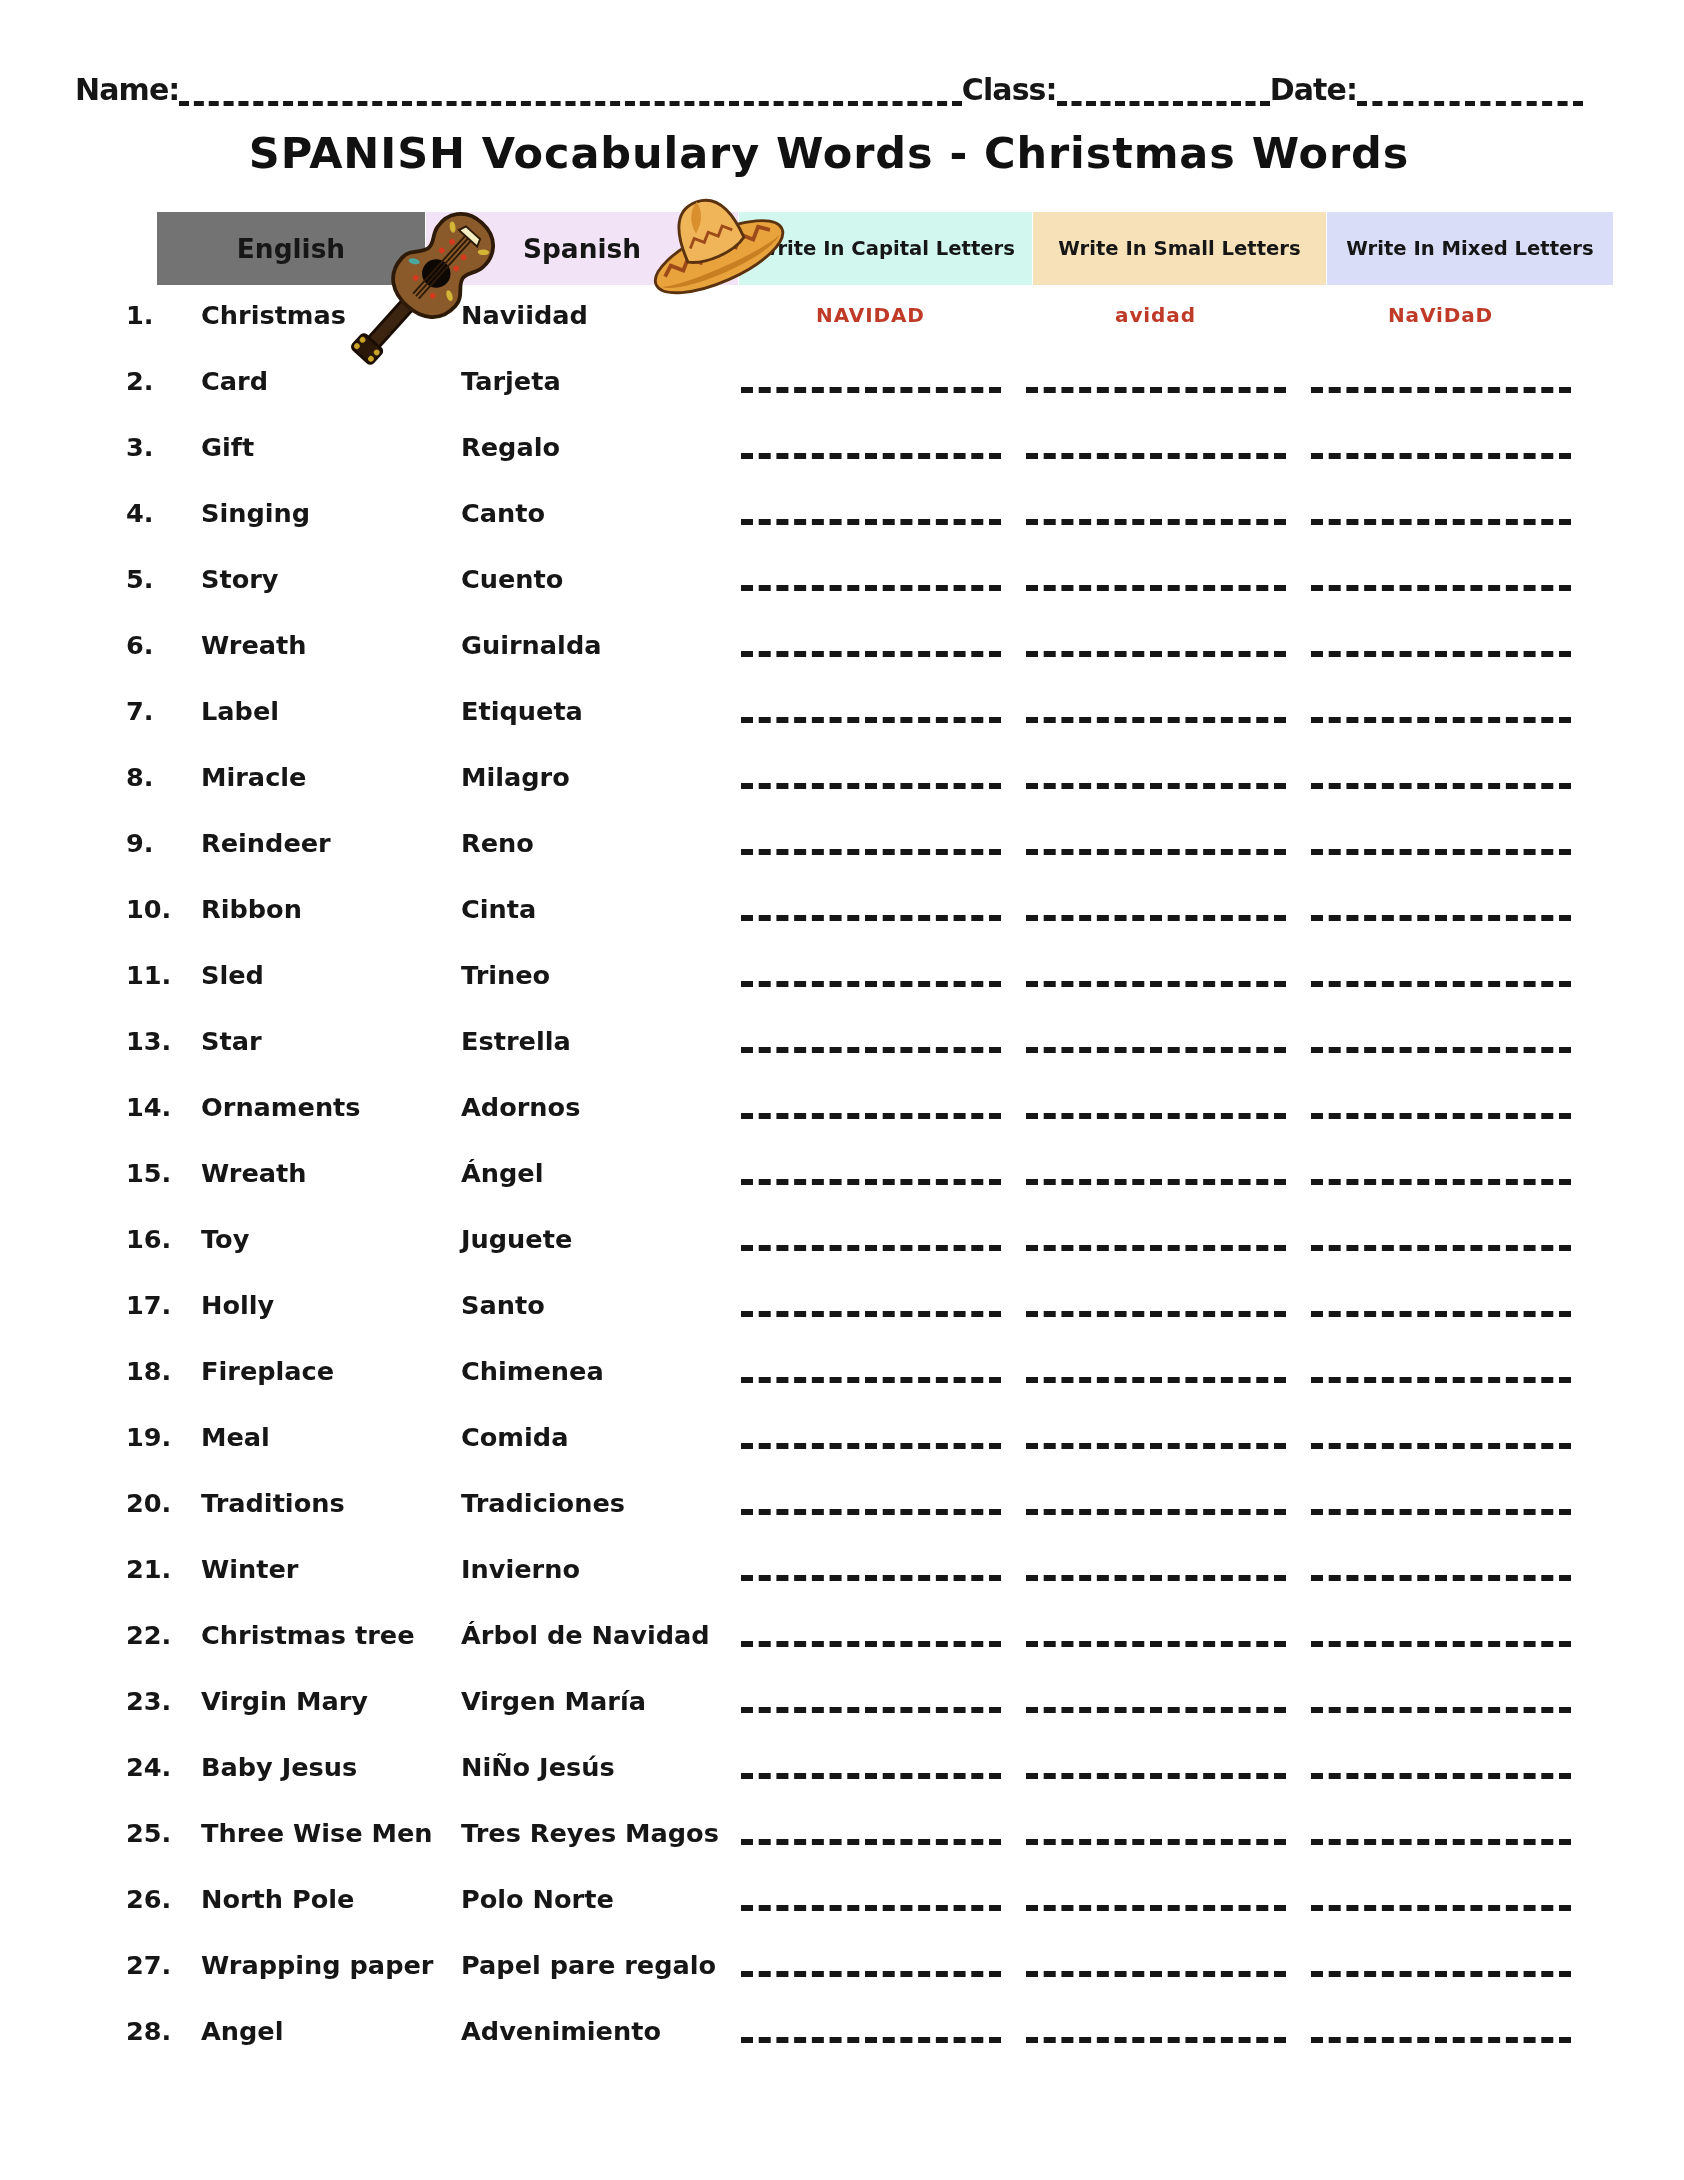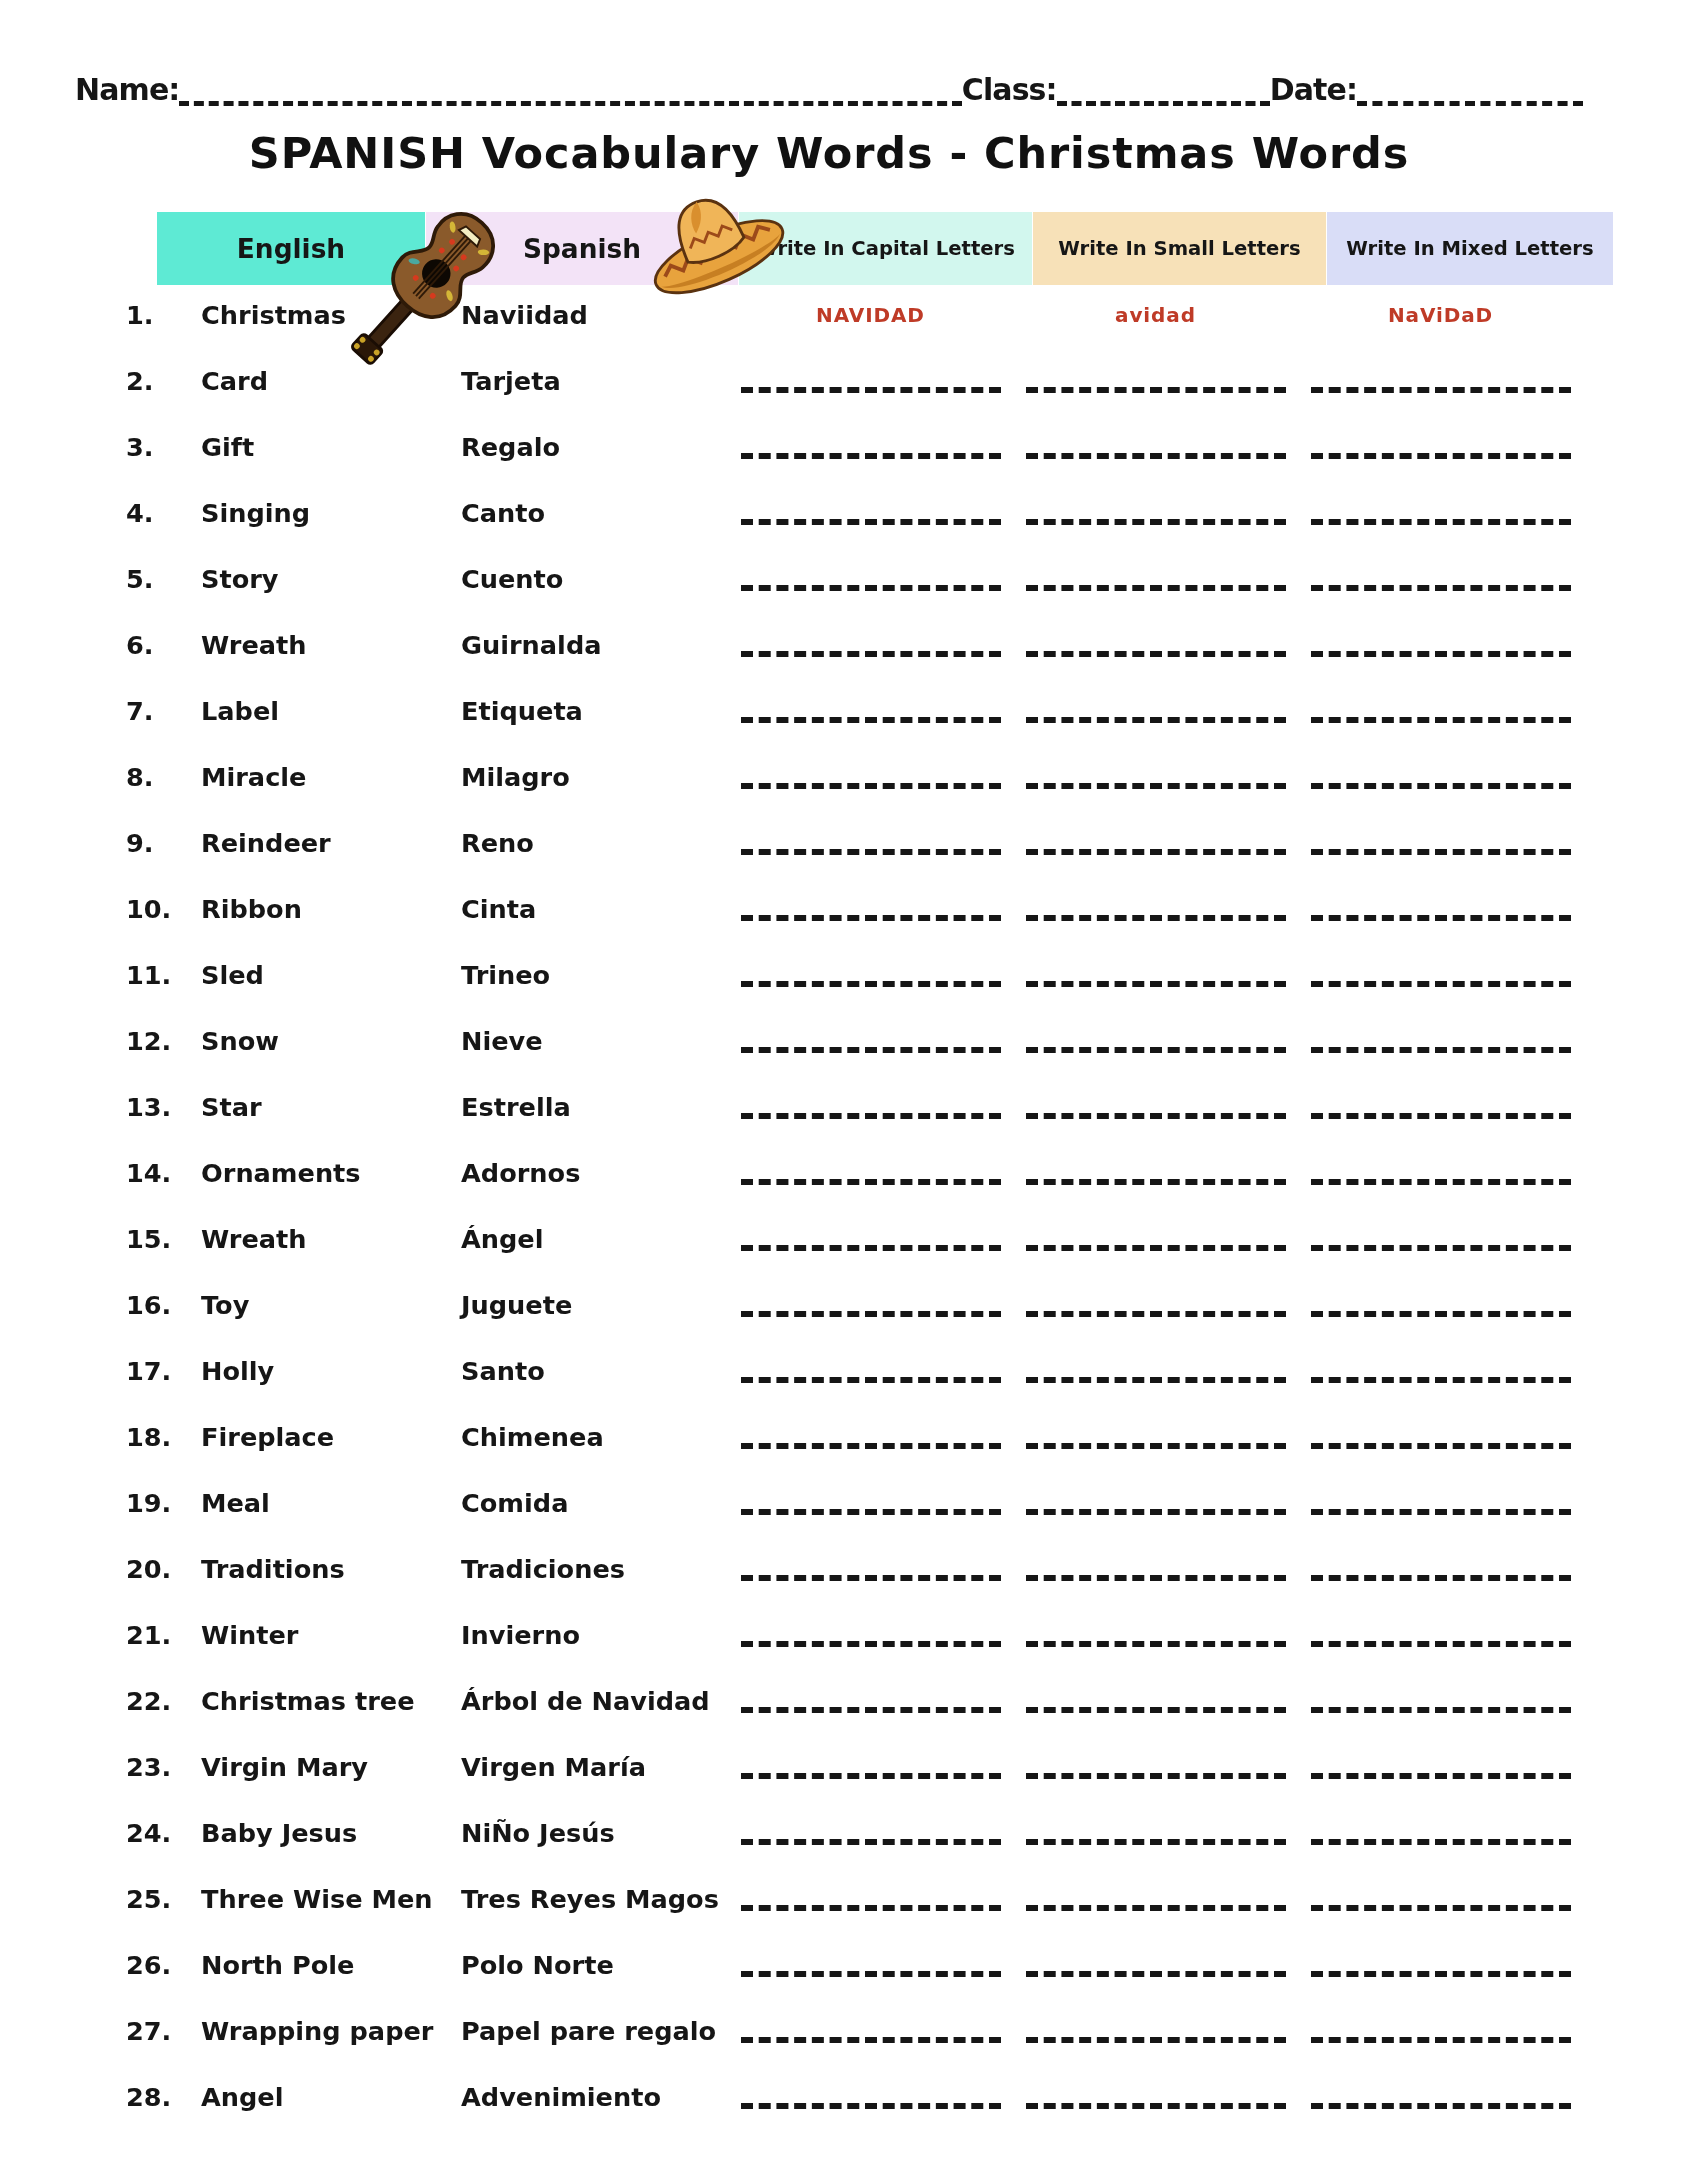--- a/index.html
+++ b/index.html
@@ -63,21 +63,21 @@
     <span class="nl-fill nl-fill-class"></span>
     <span class="nl-label">Date:</span>
     <span class="nl-fill nl-fill-date"></span>
   </div>
 
   <h1 class="title">SPANISH Vocabulary Words - Christmas Words</h1>
 
   <div class="table-wrap">
 
     <div class="hdr-row">
-      <div class="hdr-cell hc0" style="background: #5eead4;">
+      <div class="hdr-cell hc0" style="background: #737373;">
         <span>English</span>
       </div>
       <div class="hdr-cell hc1" style="background: rgb(243, 227, 247);">
         <span>Spanish</span>
       </div>
       <div class="hdr-cell hc2" style="background: rgb(210, 247, 238);">
         <span>Write In Capital Letters</span>
       </div>
       <div class="hdr-cell hc3" style="background: rgb(247, 225, 184);">
         <span>Write In Small Letters</span>
@@ -278,34 +278,20 @@
             <span class="blank-line"></span>
           </span>
     <span class="col-ans">
             <span class="blank-line"></span>
           </span>
     <span class="col-ans">
             <span class="blank-line"></span>
           </span>
   </div>
 
-  <div class="row">
-    <span class="col-num">12.</span>
-    <span class="col-en">Snow</span>
-    <span class="col-es">Nieve</span>
-    <span class="col-ans">
-            <span class="blank-line"></span>
-          </span>
-    <span class="col-ans">
-            <span class="blank-line"></span>
-          </span>
-    <span class="col-ans">
-            <span class="blank-line"></span>
-          </span>
-  </div>
 
   <div class="row">
     <span class="col-num">13.</span>
     <span class="col-en">Star</span>
     <span class="col-es">Estrella</span>
     <span class="col-ans">
             <span class="blank-line"></span>
           </span>
     <span class="col-ans">
             <span class="blank-line"></span>

